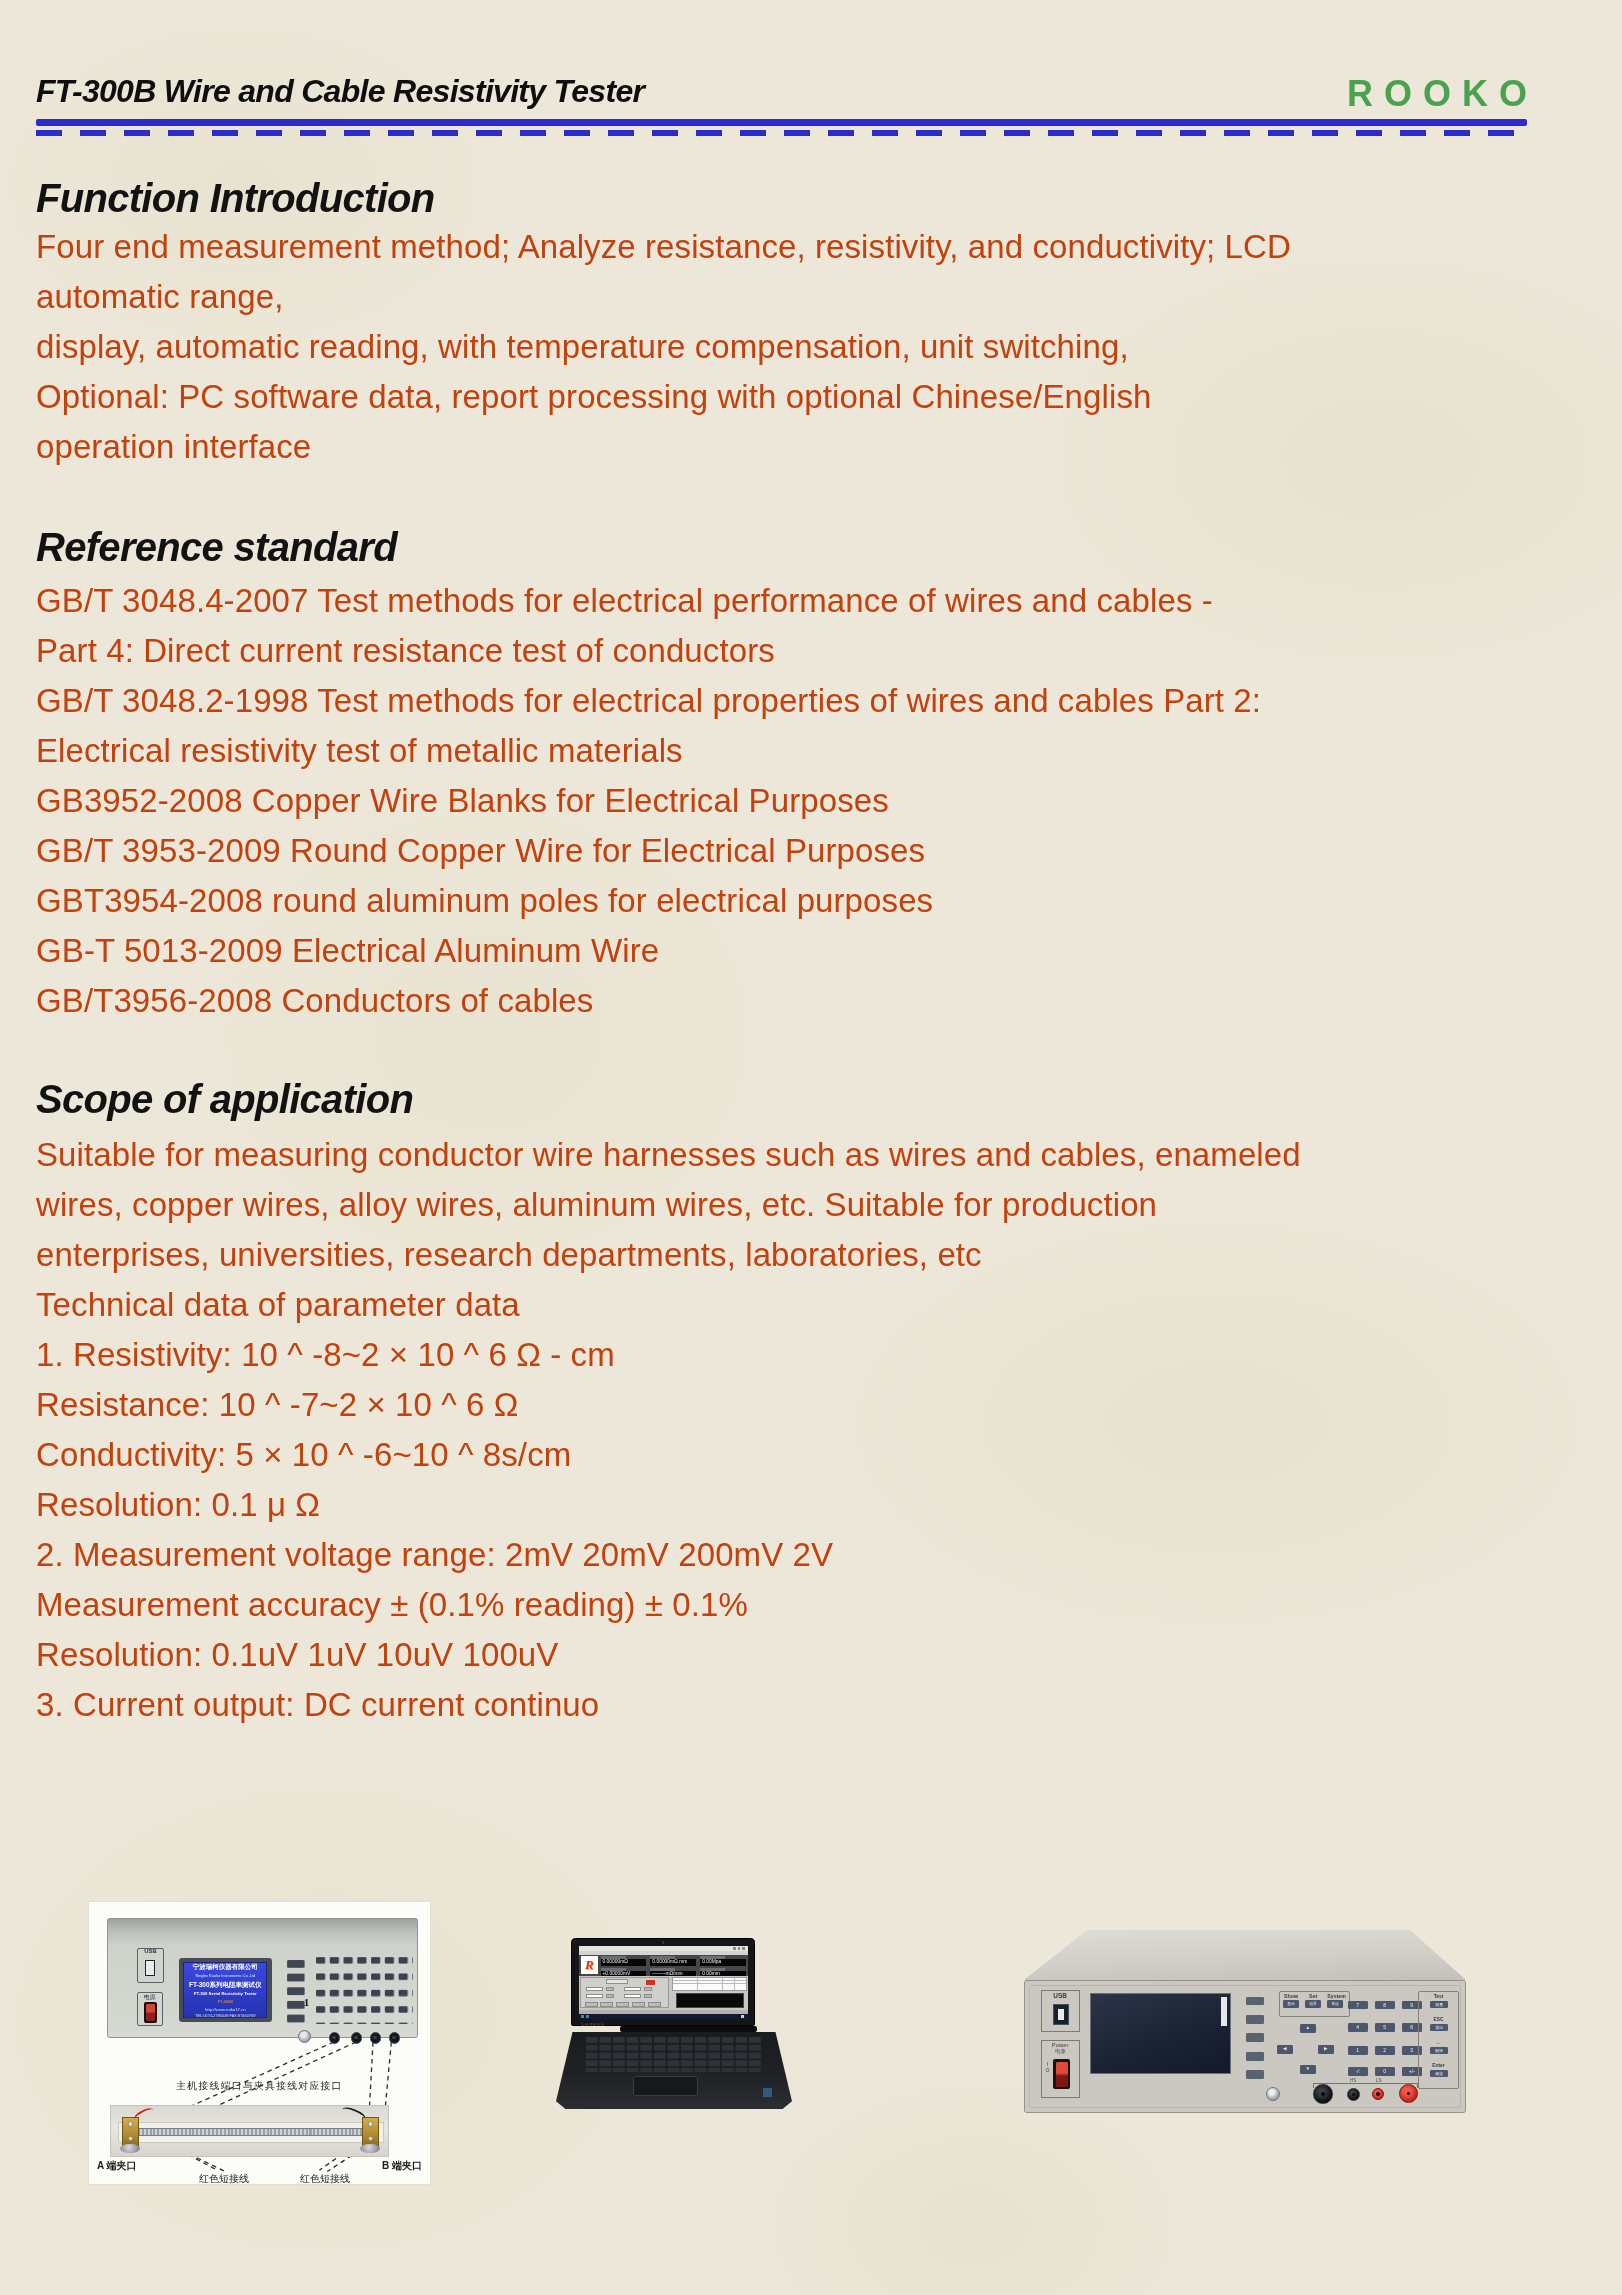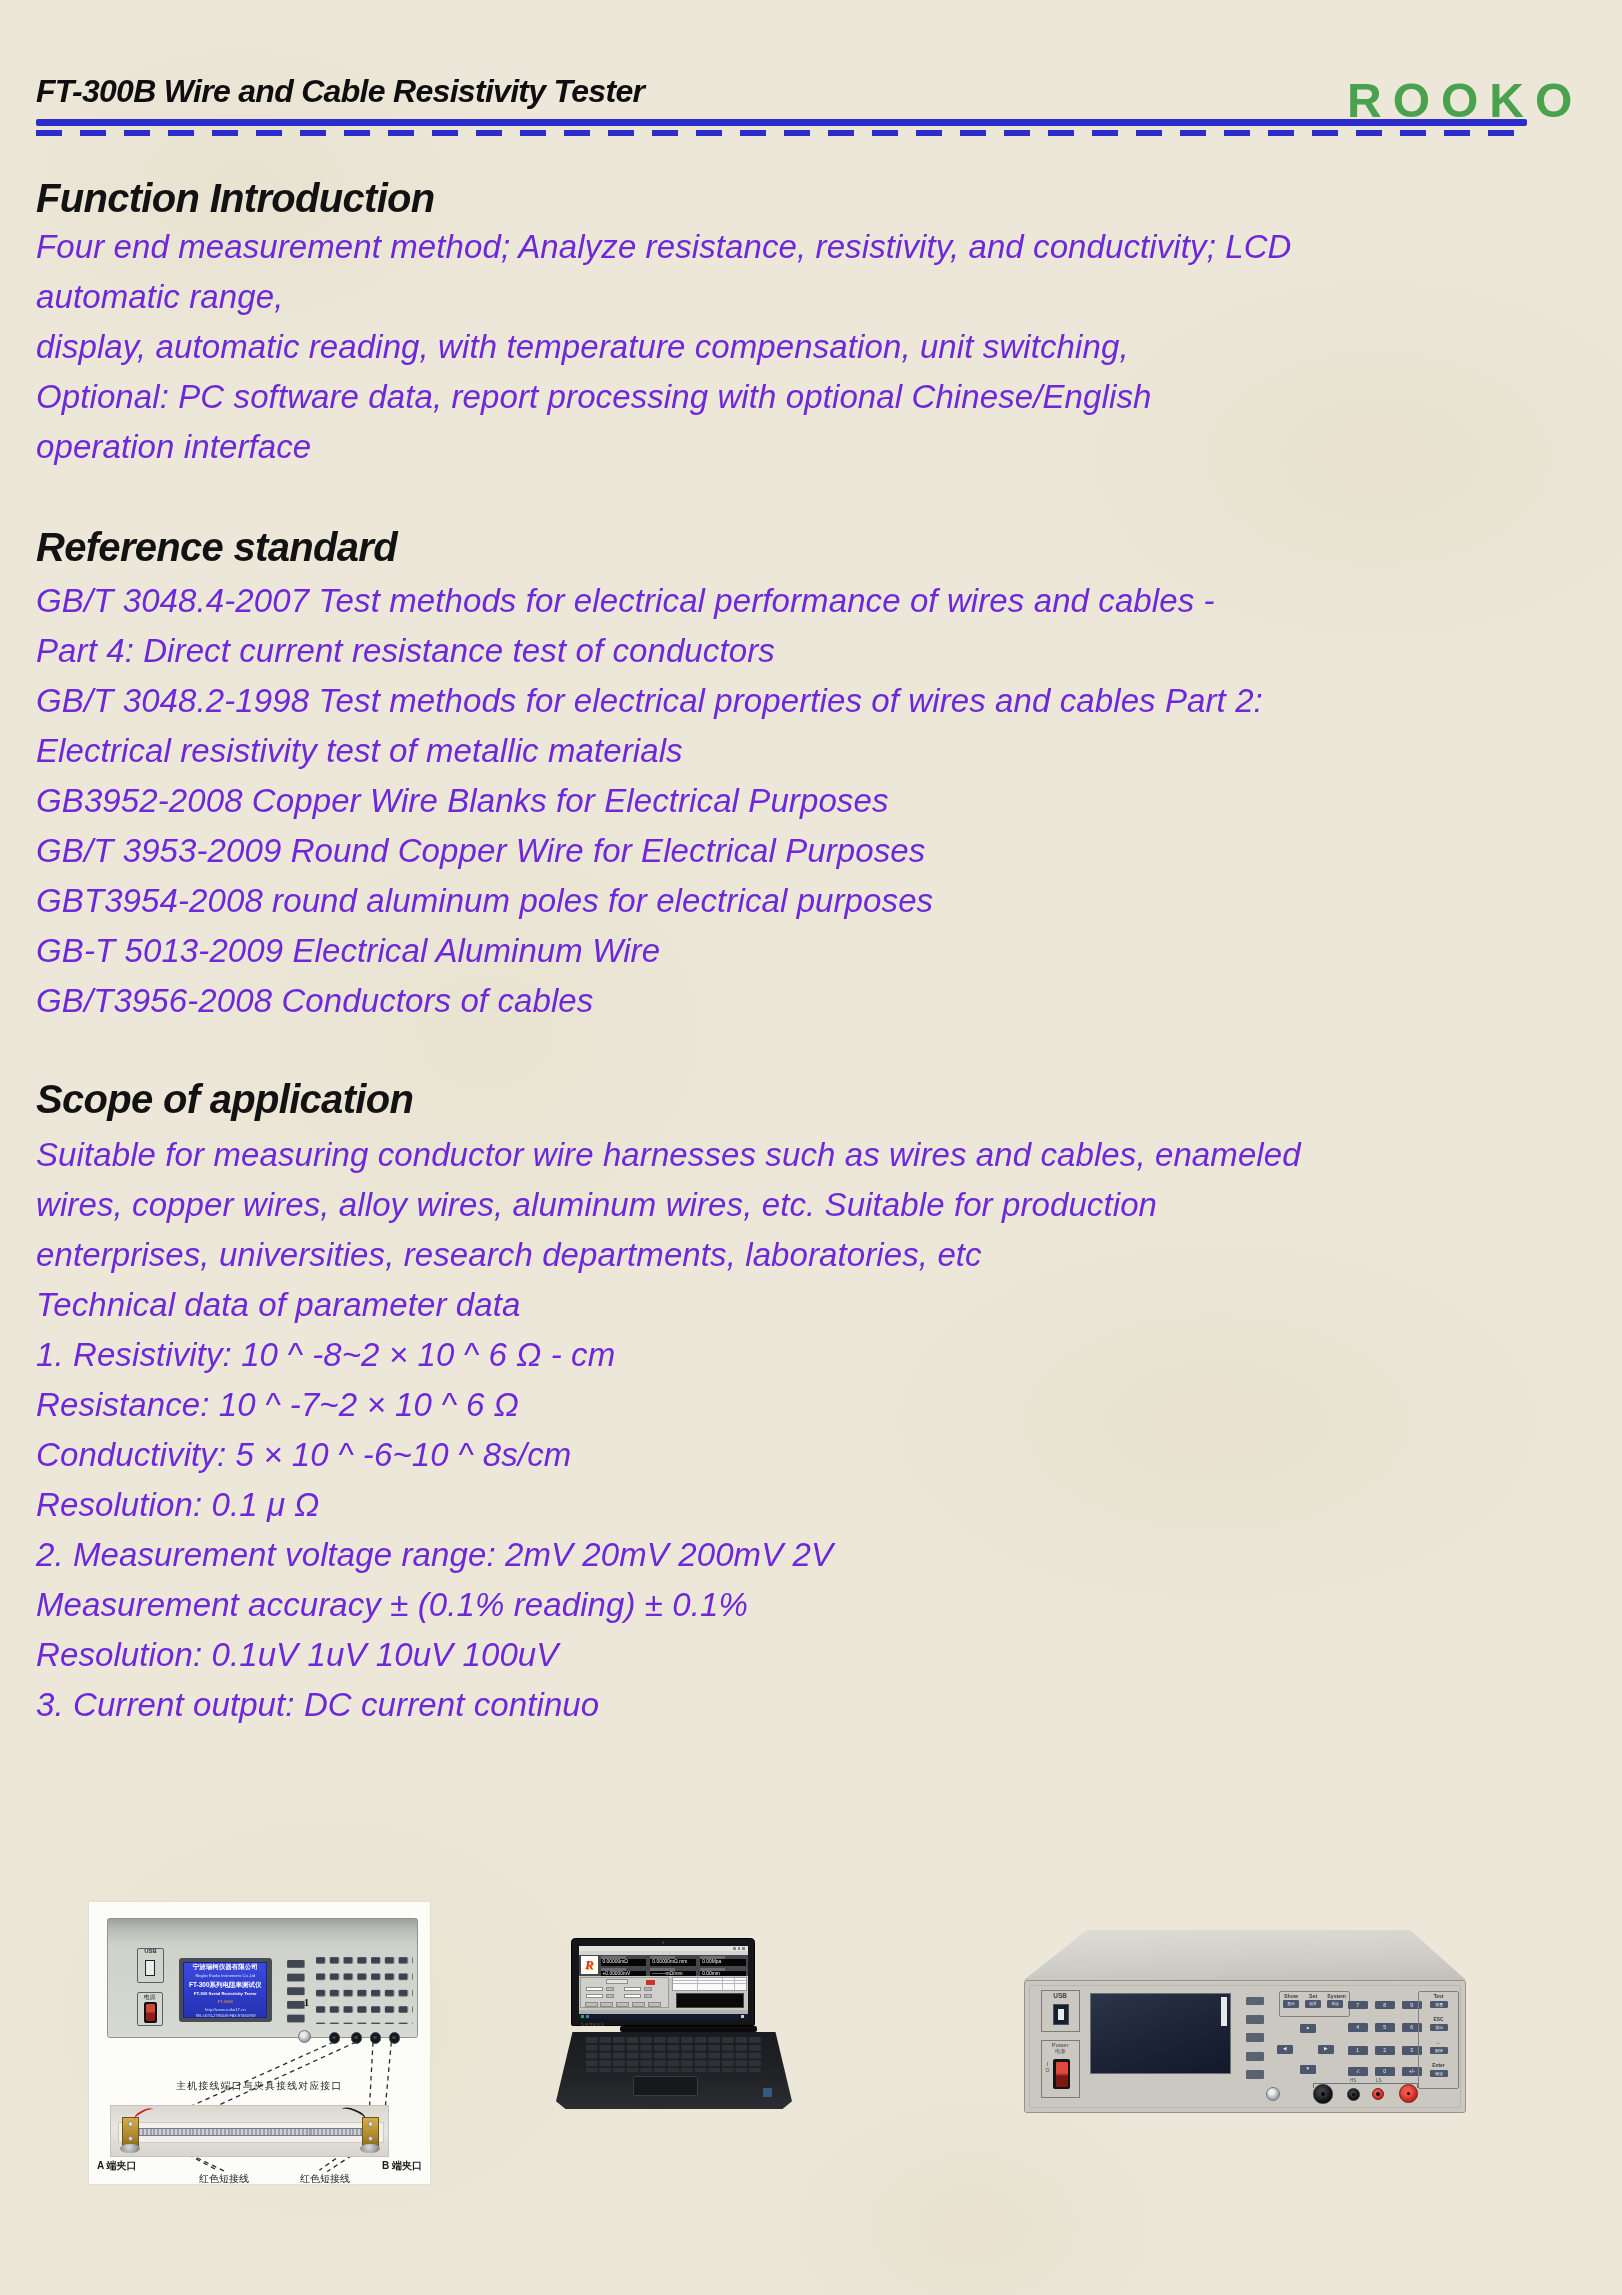--- a/index.html
+++ b/index.html
@@ -10,27 +10,27 @@
   .texture { position:absolute; inset:0; pointer-events:none;
     background:
       radial-gradient(393px 262px at 15% 8%, rgba(196,180,140,.10), transparent 70%),
       radial-gradient(523px 327px at 85% 20%, rgba(196,180,140,.12), transparent 70%),
       radial-gradient(458px 393px at 30% 45%, rgba(205,190,150,.10), transparent 70%),
       radial-gradient(589px 327px at 75% 62%, rgba(196,180,140,.12), transparent 70%),
       radial-gradient(523px 393px at 20% 88%, rgba(205,190,150,.12), transparent 70%),
       radial-gradient(327px 229px at 60% 97%, rgba(190,172,130,.10), transparent 70%);
   }
   .hdr-title { position:absolute; left:36px; top:73px; font-size:32px; font-weight:bold; font-style:italic; color:#0e0e0e; letter-spacing:-0.7px; white-space:nowrap; }
-  .brand { position:absolute; left:1347px; top:73px; font-size:48px; font-weight:bold; color:#4ba24e; letter-spacing:11px; white-space:nowrap; }
+  .brand { position:absolute; left:1347px; top:73px; font-size:36px; font-weight:bold; color:#4ba24e; letter-spacing:11px; white-space:nowrap; }
   .rule-solid { position:absolute; left:36px; top:119px; width:1491px; height:6.5px; background:#2c2ccd; border-radius:2px; }
   .rule-dashed { position:absolute; left:36px; top:130px; width:1491px; height:5.9px;
     background:repeating-linear-gradient(90deg, #2c2ccd 0 26px, transparent 26px 44px); }
   h2.sec { position:absolute; left:36px; font-size:40px; font-weight:bold; font-style:italic; color:#121212; letter-spacing:-0.7px; white-space:nowrap; line-height:46px; }
   .lines { position:absolute; left:36px; right:26px; }
-  .tline { height:50px; line-height:50px; font-size:33px; font-style:italic; color:#6d28d9; letter-spacing:0.1px; white-space:nowrap; }
+  .tline { height:50px; line-height:50px; font-size:33px; color:#c2410c; letter-spacing:0.1px; white-space:nowrap; }
 
   
   .fig { position:absolute; overflow:hidden; }
   .abs { position:absolute; }
 
   
   .f1 { left:89px; top:1902px; width:341px; height:282px; background:#fcfcf9; box-shadow:0 0 0 0.7px #e2ddcd; }
   .f1-device { left:17.7px; top:16.4px; width:311px; height:120px; border-radius:2.6px; border:0.7px solid #8f948e;
     background:linear-gradient(180deg,#9ba19b 0,#b7bcb6 10.5px,#ced2cb 26px,#d6d9d2 100%); }
   .f1-usb { left:29px; top:29px; width:27.5px; height:35px; border:1.3px solid #5a6068; border-radius:2px; }

